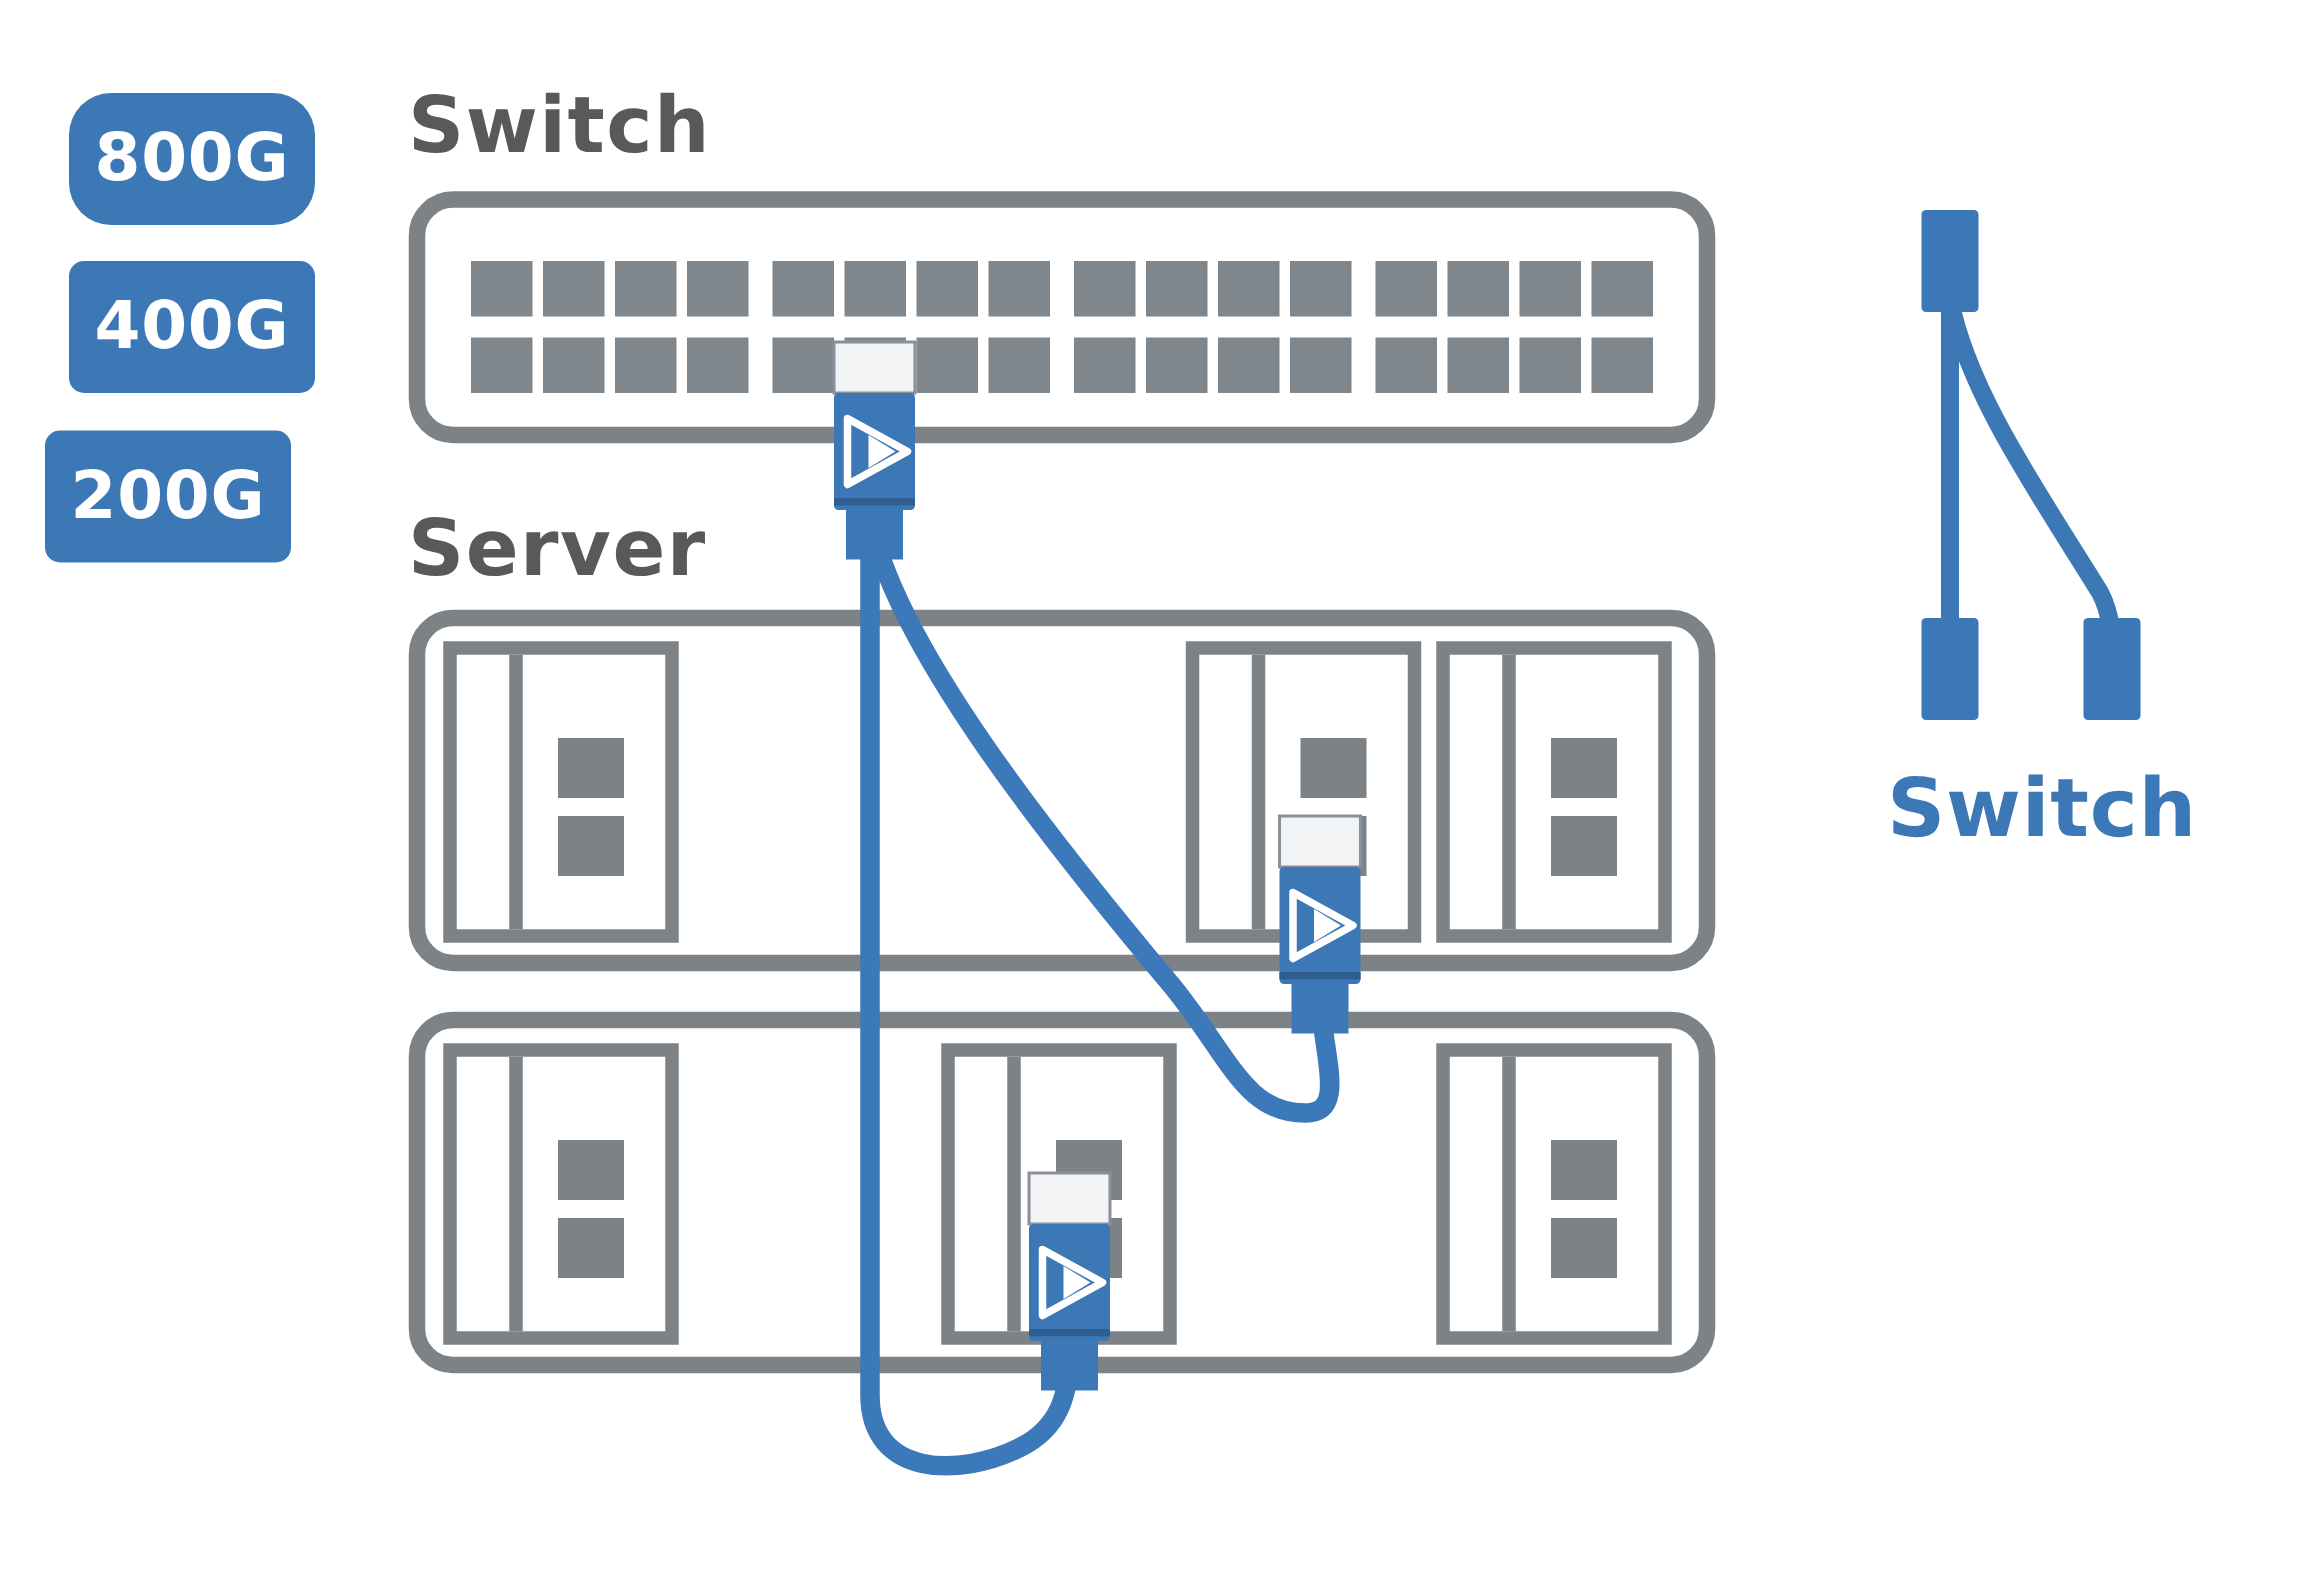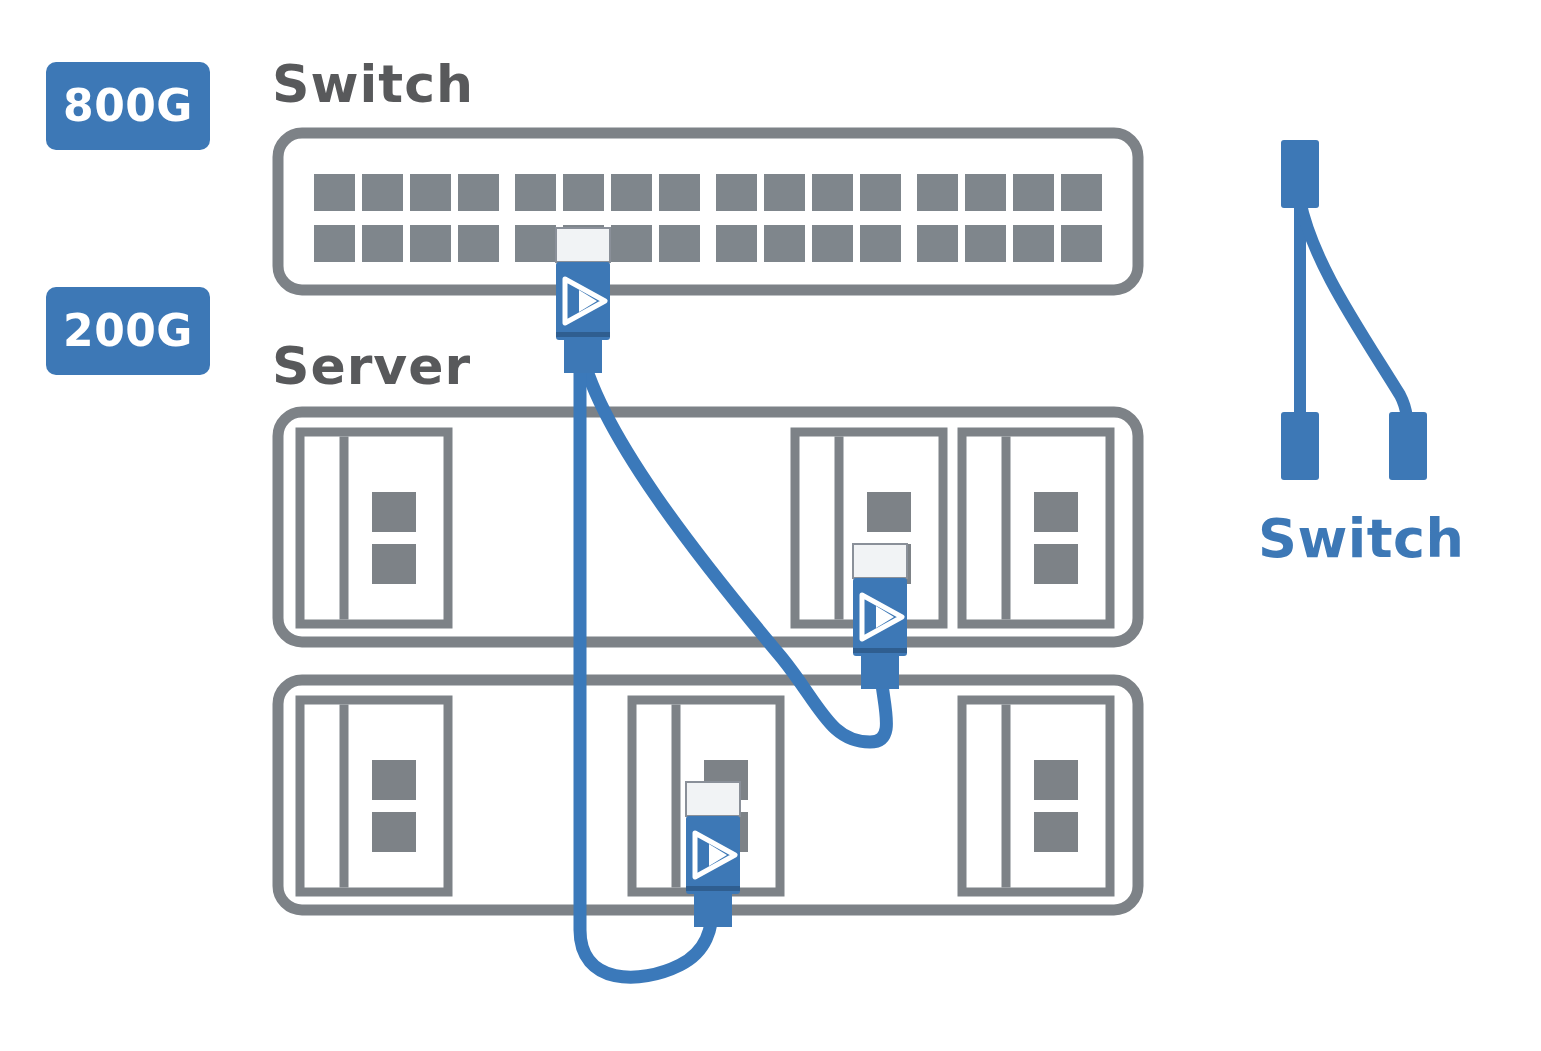--- a/index.html
+++ b/index.html
@@ -37,23 +37,23 @@
     font-family: "DejaVu Sans", "Liberation Sans", sans-serif;
     font-weight: bold;
     font-size: 44px;
     letter-spacing: 0.5px;
     display: flex;
     align-items: center;
     justify-content: center;
     line-height: 1;
     box-sizing: border-box;
   }
-  #badge-800g { left: 46px;  top: 62px;  }
+  #badge-800g { left: 46px;  top: 62px; border-radius: 28px;  }
   #badge-400g { left: 46px;  top: 174px; }
-  #badge-200g { left: 46px;  top: 287px; text-align: center; }
+  #badge-200g { left: 30px;  top: 287px; text-align: center; }
 
   
   .heading {
     position: absolute;
     color: #58595b;
     font-family: "DejaVu Sans", "Liberation Sans", sans-serif;
     font-weight: bold;
     font-size: 52px;
     letter-spacing: 1px;
     line-height: 1;
@@ -214,20 +214,21 @@
       <rect x="1281" y="140" width="38" height="68" rx="3" fill="#3d78b6"></rect>
 
       <rect x="1281" y="412" width="38" height="68" rx="3" fill="#3d78b6"></rect>
 
       <rect x="1389" y="412" width="38" height="68" rx="3" fill="#3d78b6"></rect>
     </g>
 
   </svg>
 
   <div class="badge" id="badge-800g">800G</div>
+  <div class="badge" id="badge-400g">400G</div>
   <div class="badge" id="badge-200g">200G</div>
 
   <div class="heading" id="heading-server">Server</div>
   <div class="heading" id="heading-switch">Switch</div>
 
   <div id="ycable-label">Switch</div>
 
 </div>
 
 </body></html>

